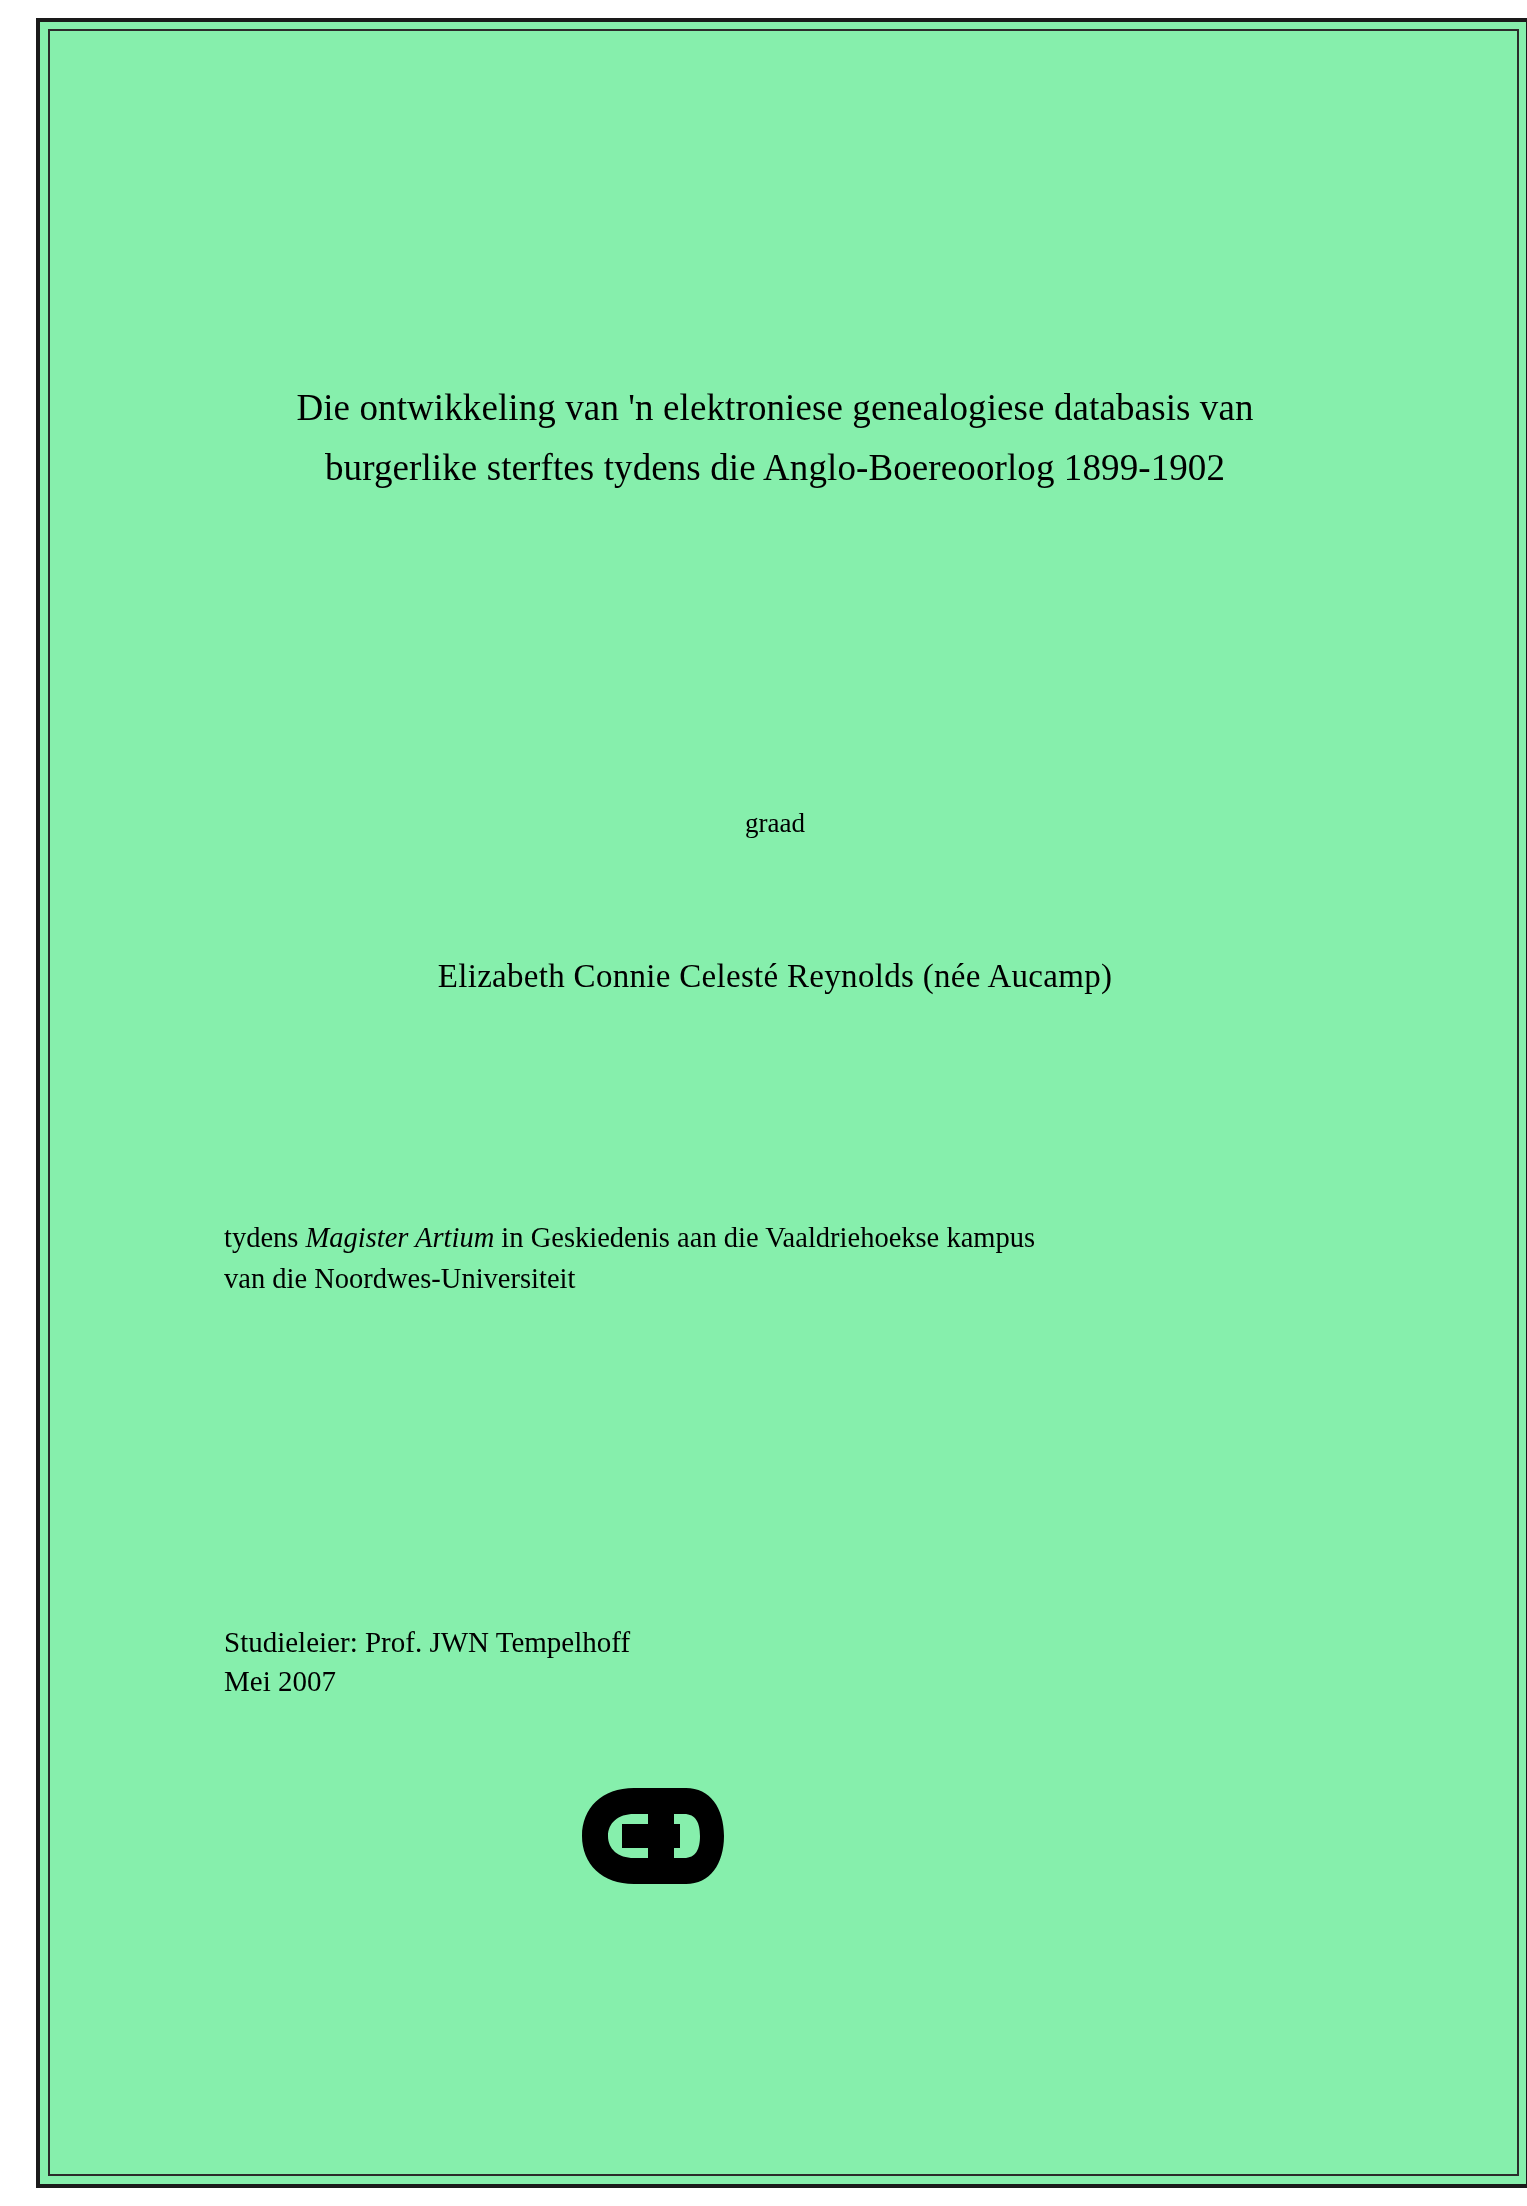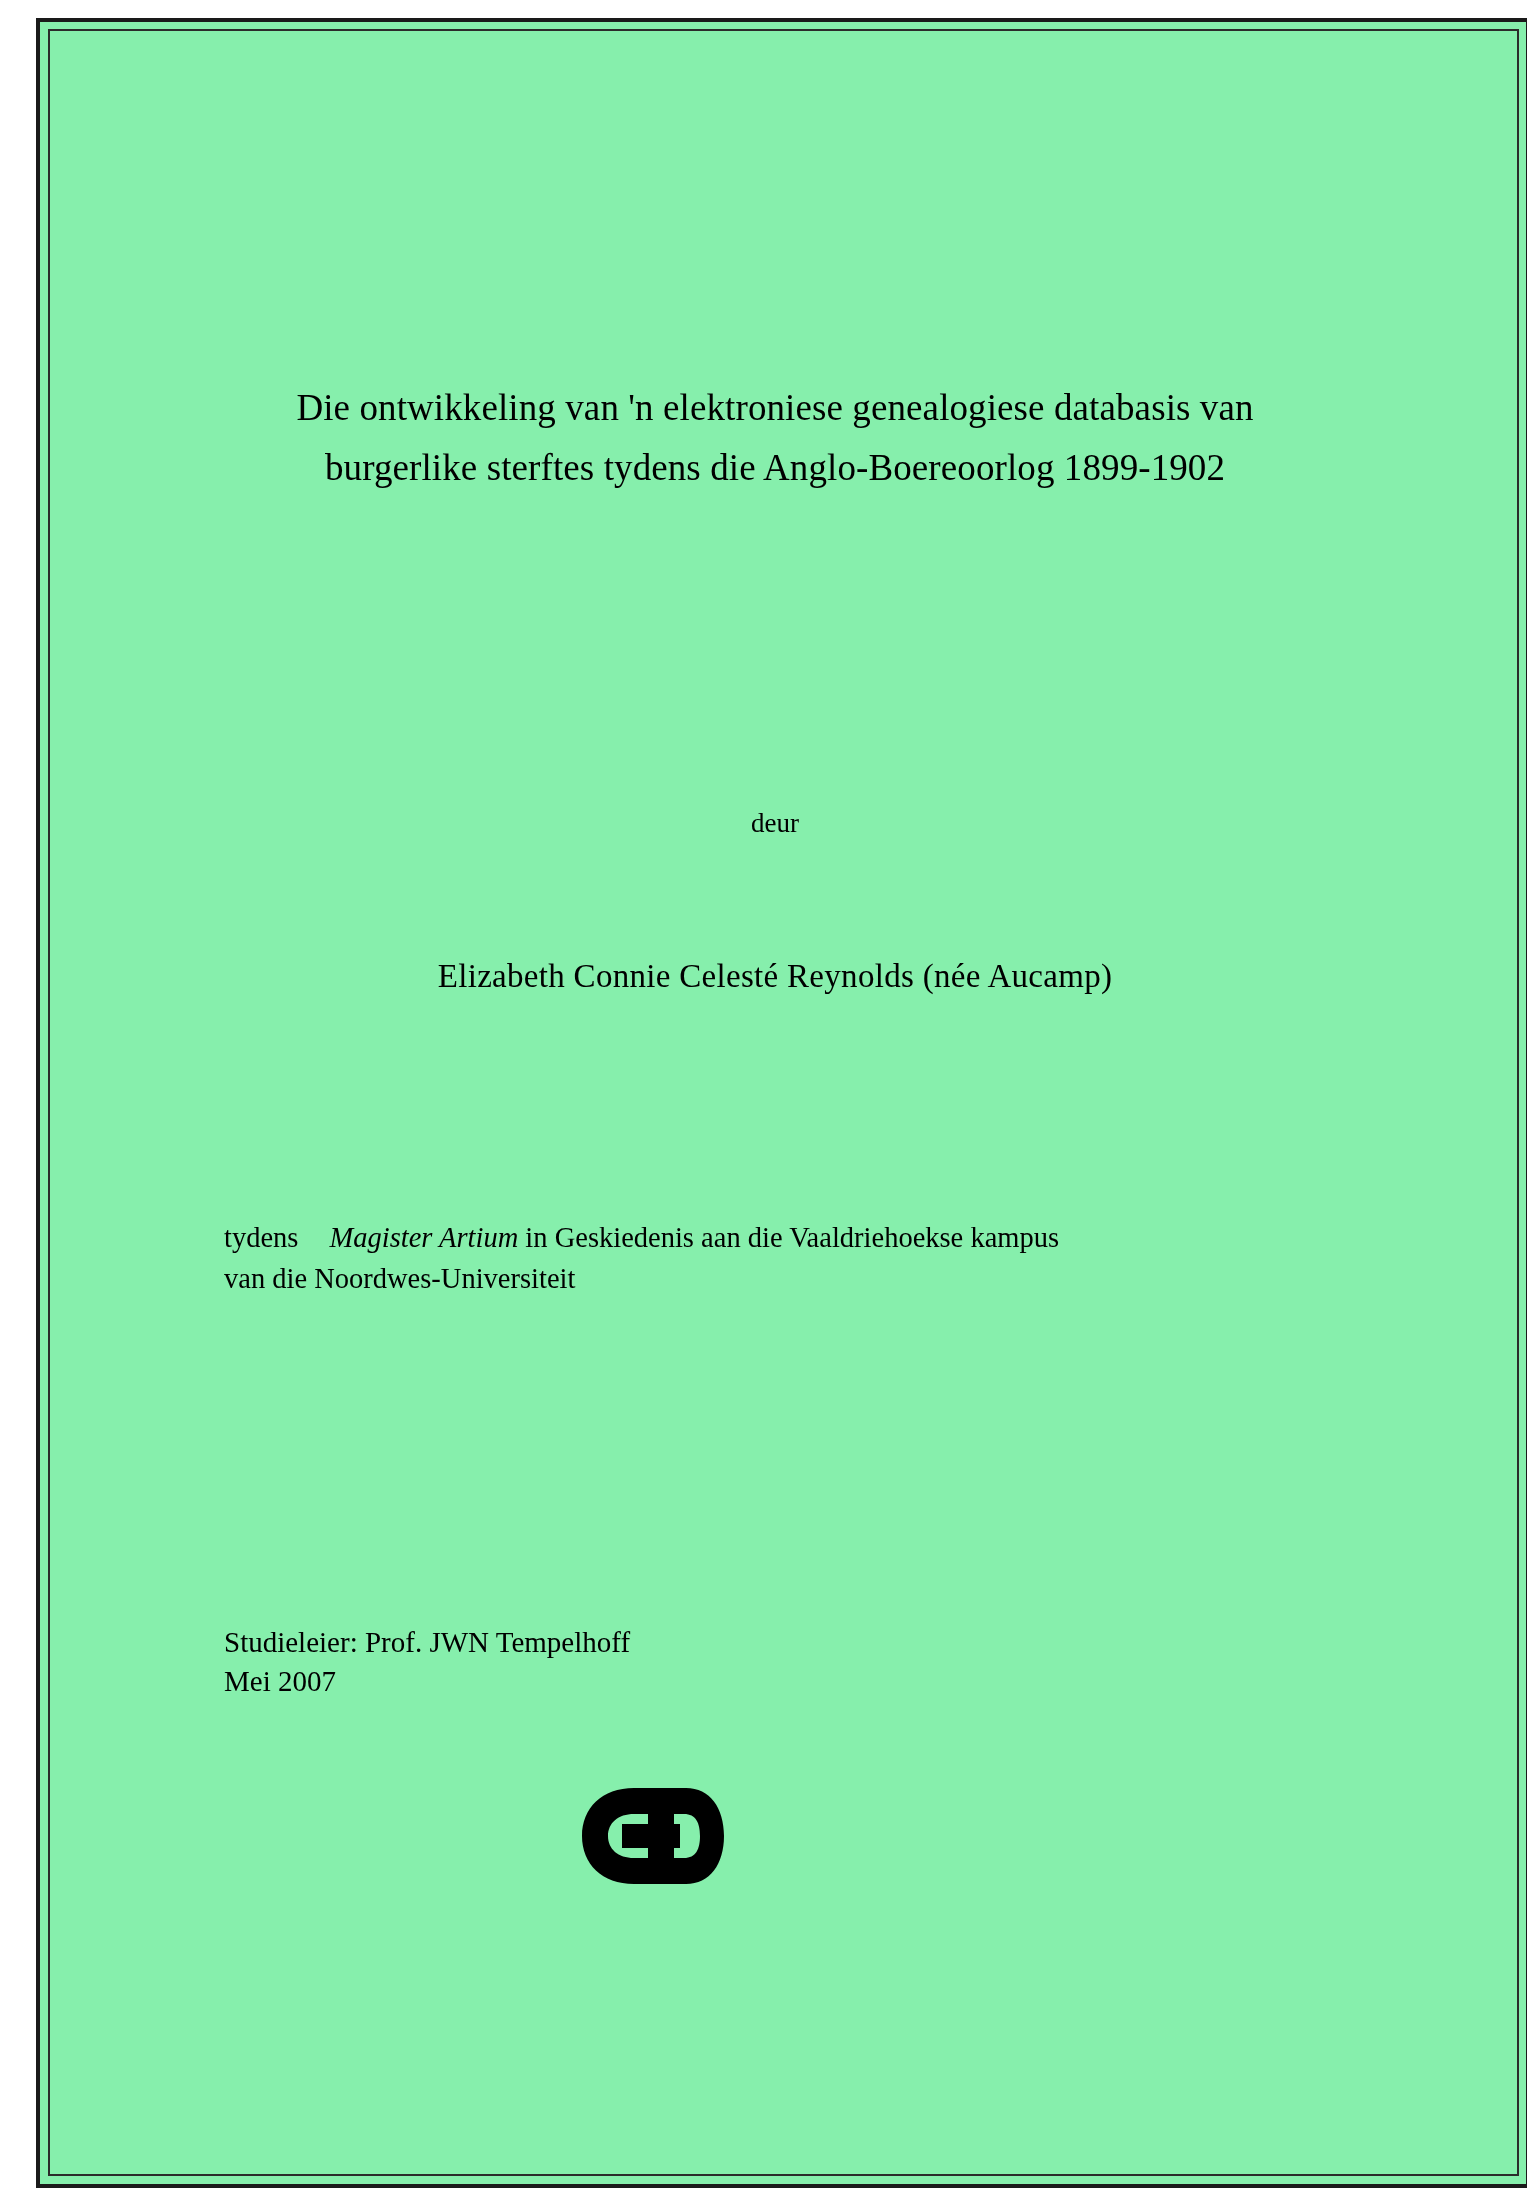--- a/index.html
+++ b/index.html
@@ -96,21 +96,20 @@
   }
   .statement .just {
     text-align: justify;
     text-align-last: justify;
   }
   .statement .plain {
     text-align: left;
   }
   .statement i {
     font-style: italic;
-    margin-left: 24px;
   }
 
   .supervisor-block {
     position: absolute;
     top: 1605px;
     left: 38px;
     width: 900px;
     font-size: 29px;
     line-height: 1.35;
   }
@@ -149,21 +148,21 @@
   <div class="border-outer"></div>
   <div class="border-inner"></div>
 
   <div class="content">
 
     <div class="title-block">
       <div class="title-line">Die ontwikkeling van 'n elektroniese genealogiese databasis van</div>
       <div class="title-line">burgerlike sterftes tydens die Anglo-Boereoorlog 1899-1902</div>
     </div>
 
-    <div class="byline-label">deur</div>
+    <div class="byline-label">graad</div>
 
     <div class="author">Elizabeth Connie Celesté Reynolds (née Aucamp)</div>
 
     <div class="statement">
       <div class="plain"><span>tydens </span><i>Magister Artium</i><span> in Geskiedenis aan die Vaaldriehoekse kampus</span></div>
       <div class="plain">van die Noordwes-Universiteit</div>
     </div>
 
     <div class="supervisor-block">
       <div>Studieleier: Prof. JWN Tempelhoff</div>

